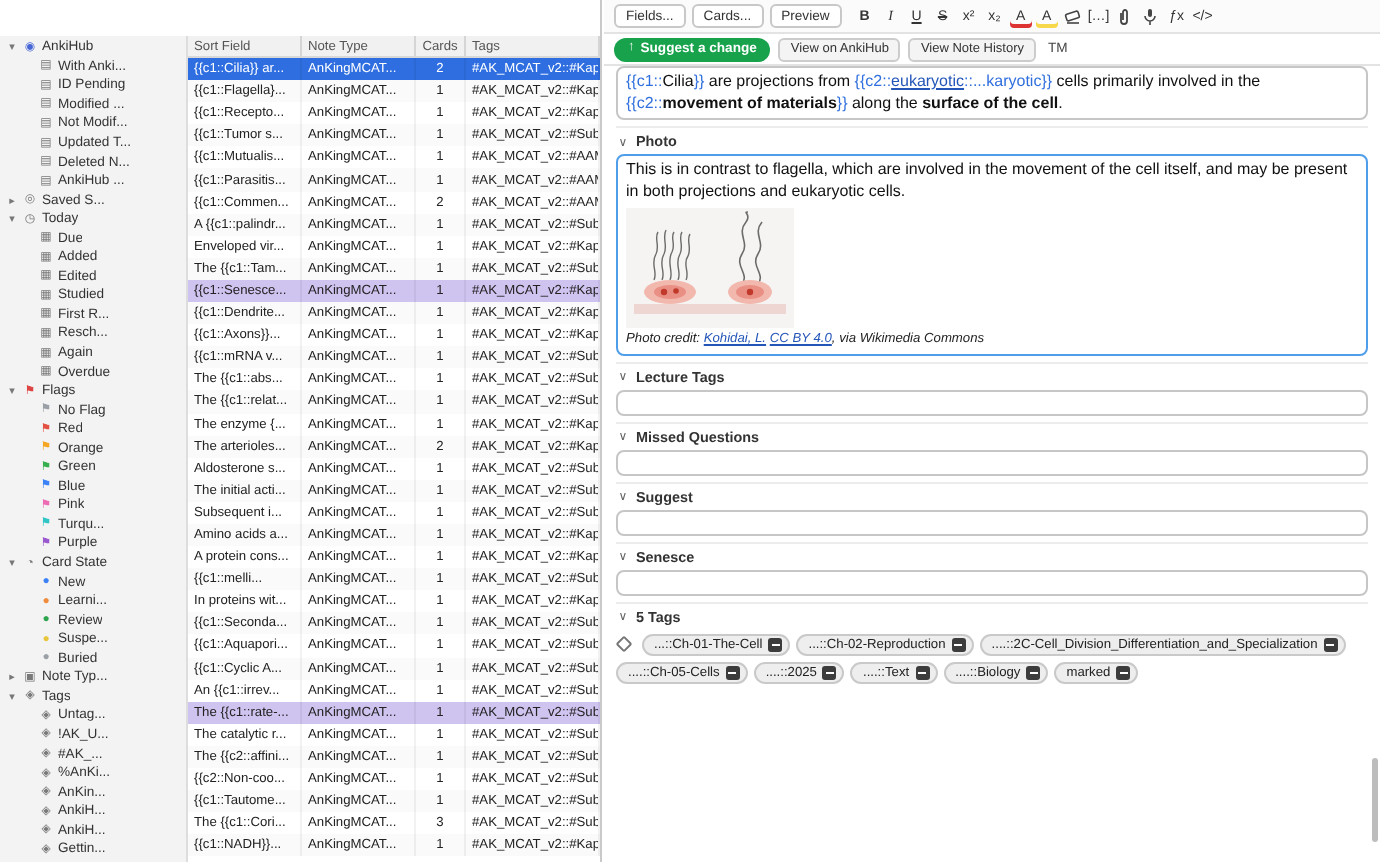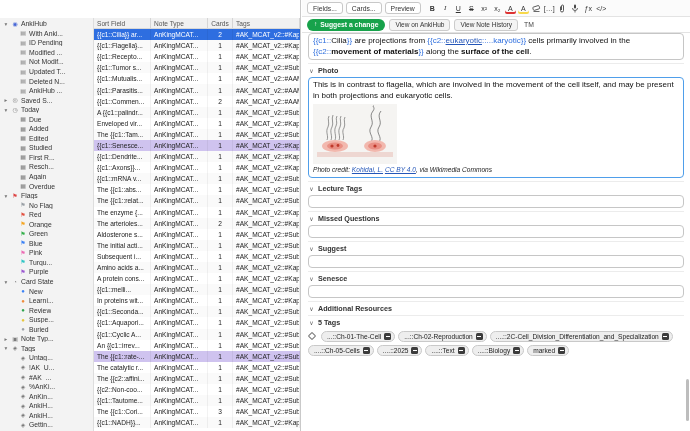--- a/index.html
+++ b/index.html
@@ -625,26 +625,20 @@
             </div>
             <div class="ebox"></div>
           </div>
           <div class="efield">
             <div class="efield-hd">
               <span class="chev"></span>
               <span class="efield-lb">Senesce</span>
             </div>
             <div class="ebox"></div>
           </div>
-          <div class="efield">
-            <div class="efield-hd">
-              <span class="chev"></span>
-              <span class="efield-lb">Additional Resources</span>
-            </div>
-          </div>
         </div>
       <div class="efield tags-sec">
         <div class="efield-hd">
           <span class="chev"></span>
           <span class="efield-lb">5 Tags</span>
         </div>
         <div class="pills">
             <span class="tagdiamond"></span>
             <span class="pill">
               <span class="pill-lb">...::Ch-01-The-Cell</span>

